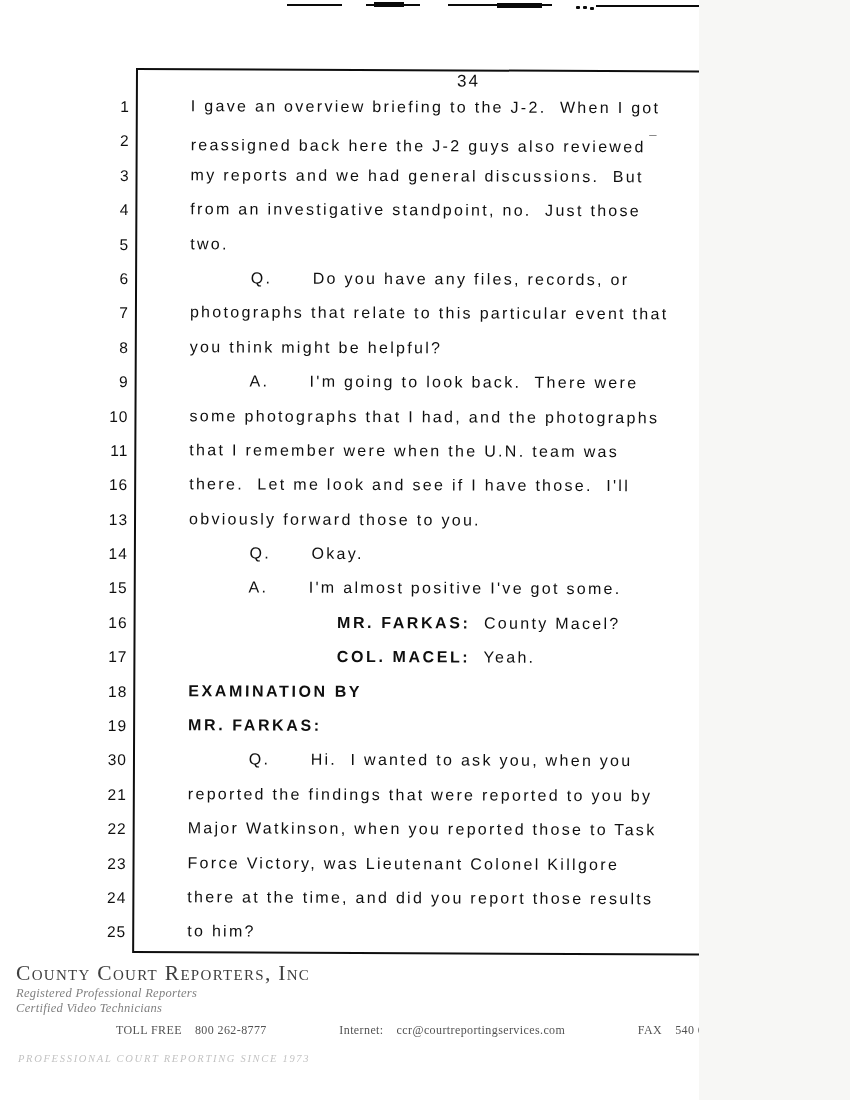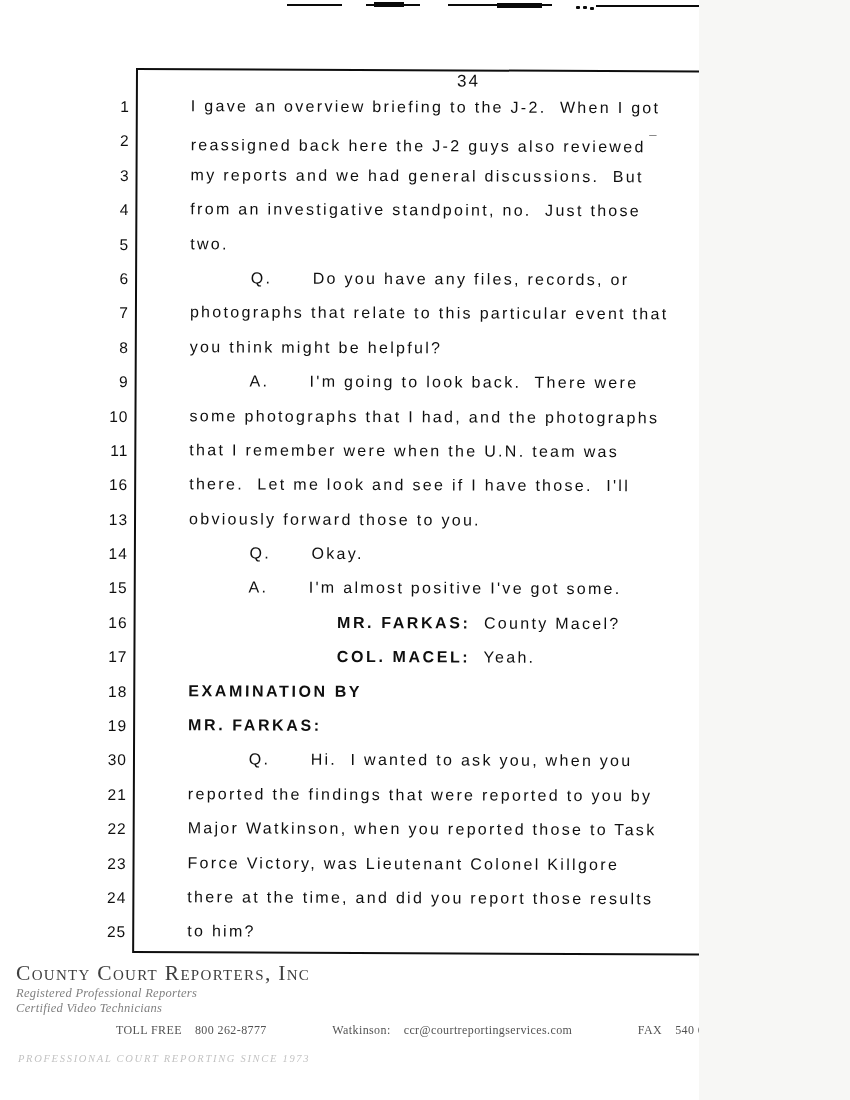--- a/index.html
+++ b/index.html
@@ -160,19 +160,19 @@
         </div>
       </div>
   </div>
 
   <div class="footer">
     <div class="company">County Court Reporters, Inc</div>
     <div class="tag">Registered Professional Reporters</div>
     <div class="tag">Certified Video Technicians</div>
     <div class="contact">
       <span class="cgroup"><span>TOLL FREE</span><span>800 262-8777</span></span>
-      <span class="cgroup"><span>Watkinson:</span><span>ccr@courtreportingservices.com</span></span>
+      <span class="cgroup"><span>Internet:</span><span>ccr@courtreportingservices.com</span></span>
       <span class="cgroup"><span>FAX</span><span>540 667-5407</span></span>
     </div>
     <div class="faint">PROFESSIONAL COURT REPORTING SINCE 1973</div>
   </div>
 
 </div>
 
 </body></html>

